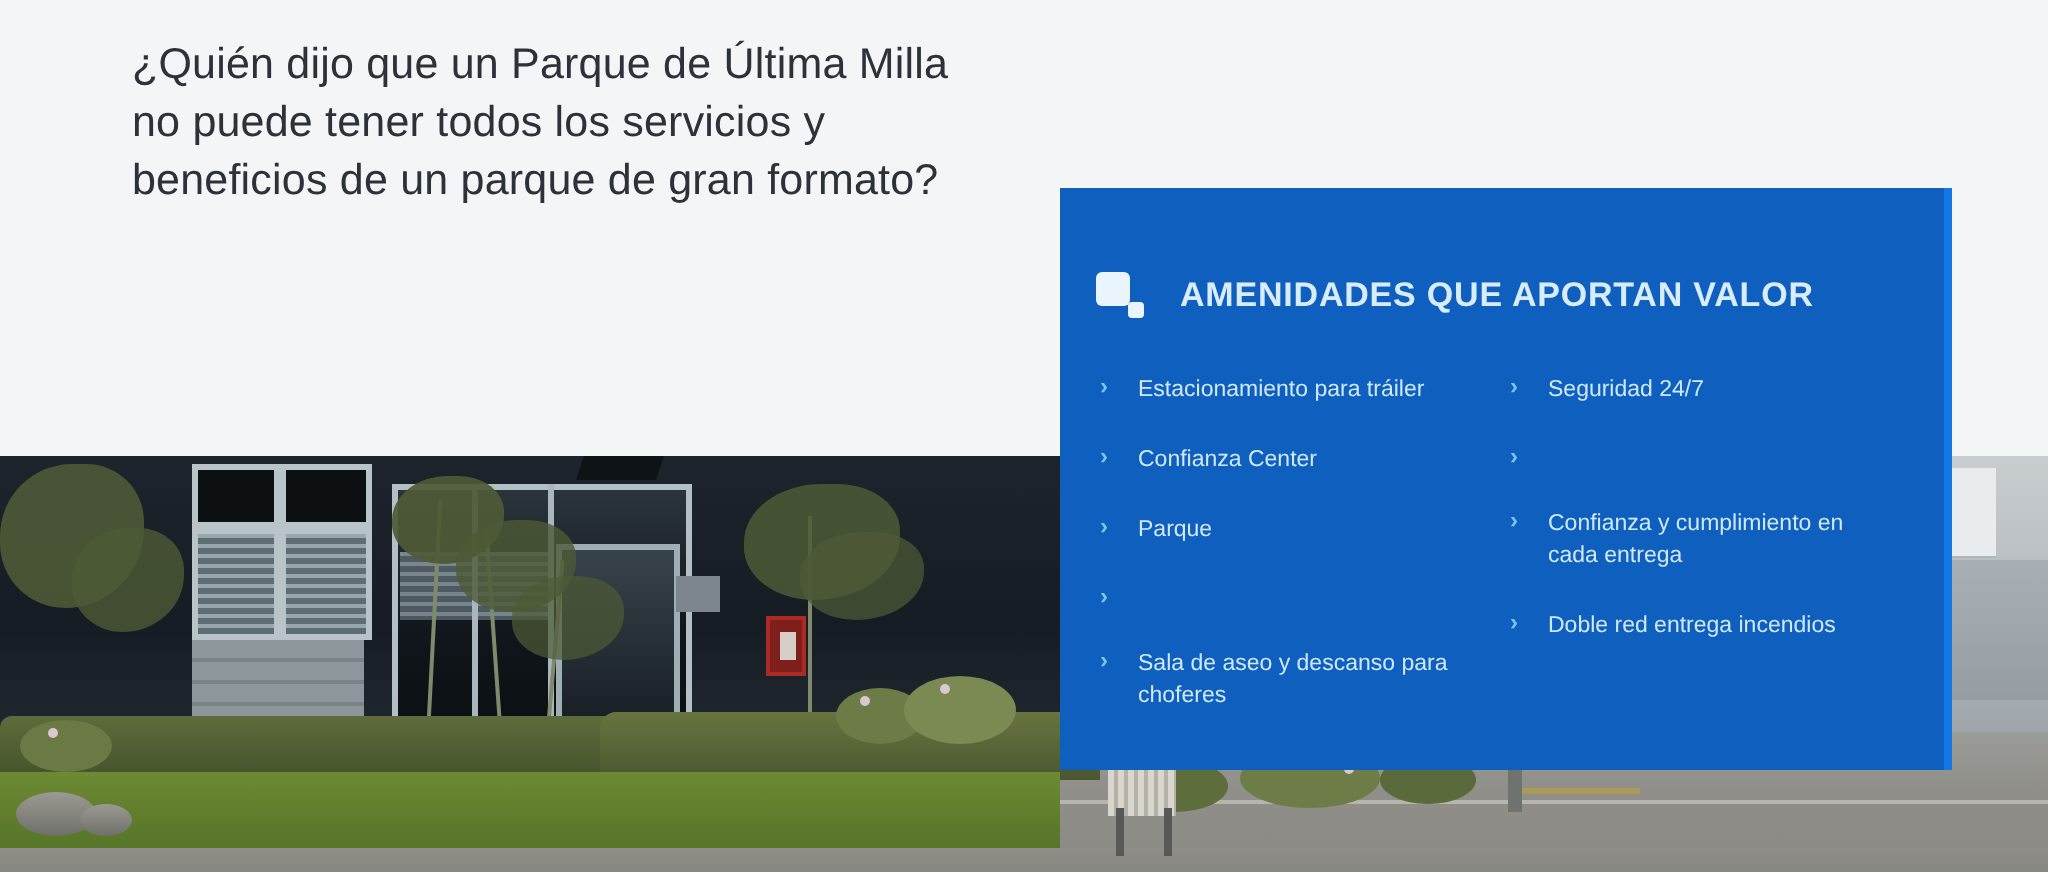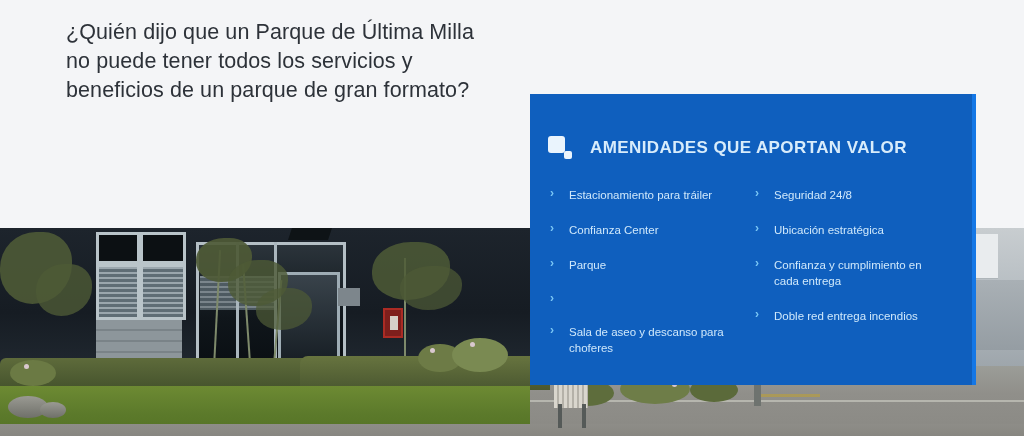--- a/index.html
+++ b/index.html
@@ -429,25 +429,24 @@
         </div>
         <div class="amenity">
           <span class="chev">›</span>
           <span class="amenity-label">Sala de aseo y descanso para choferes</span>
         </div>
       </div>
 
       <div class="col">
         <div class="amenity">
           <span class="chev">›</span>
-          <span class="amenity-label">Seguridad 24/8</span>
-        </div>
-        <div class="amenity">
-          <span class="chev">›</span>
-          <span class="amenity-label">Ubicación estratégica</span>
+          <span class="amenity-label">Seguridad 24/7</span>
+        </div>
+        <div class="amenity">
+          <span class="chev">›</span>
         </div>
         <div class="amenity">
           <span class="chev">›</span>
           <span class="amenity-label">Confianza y cumplimiento en cada entrega</span>
         </div>
         <div class="amenity">
           <span class="chev">›</span>
           <span class="amenity-label">Doble red entrega incendios</span>
         </div>
       </div>

